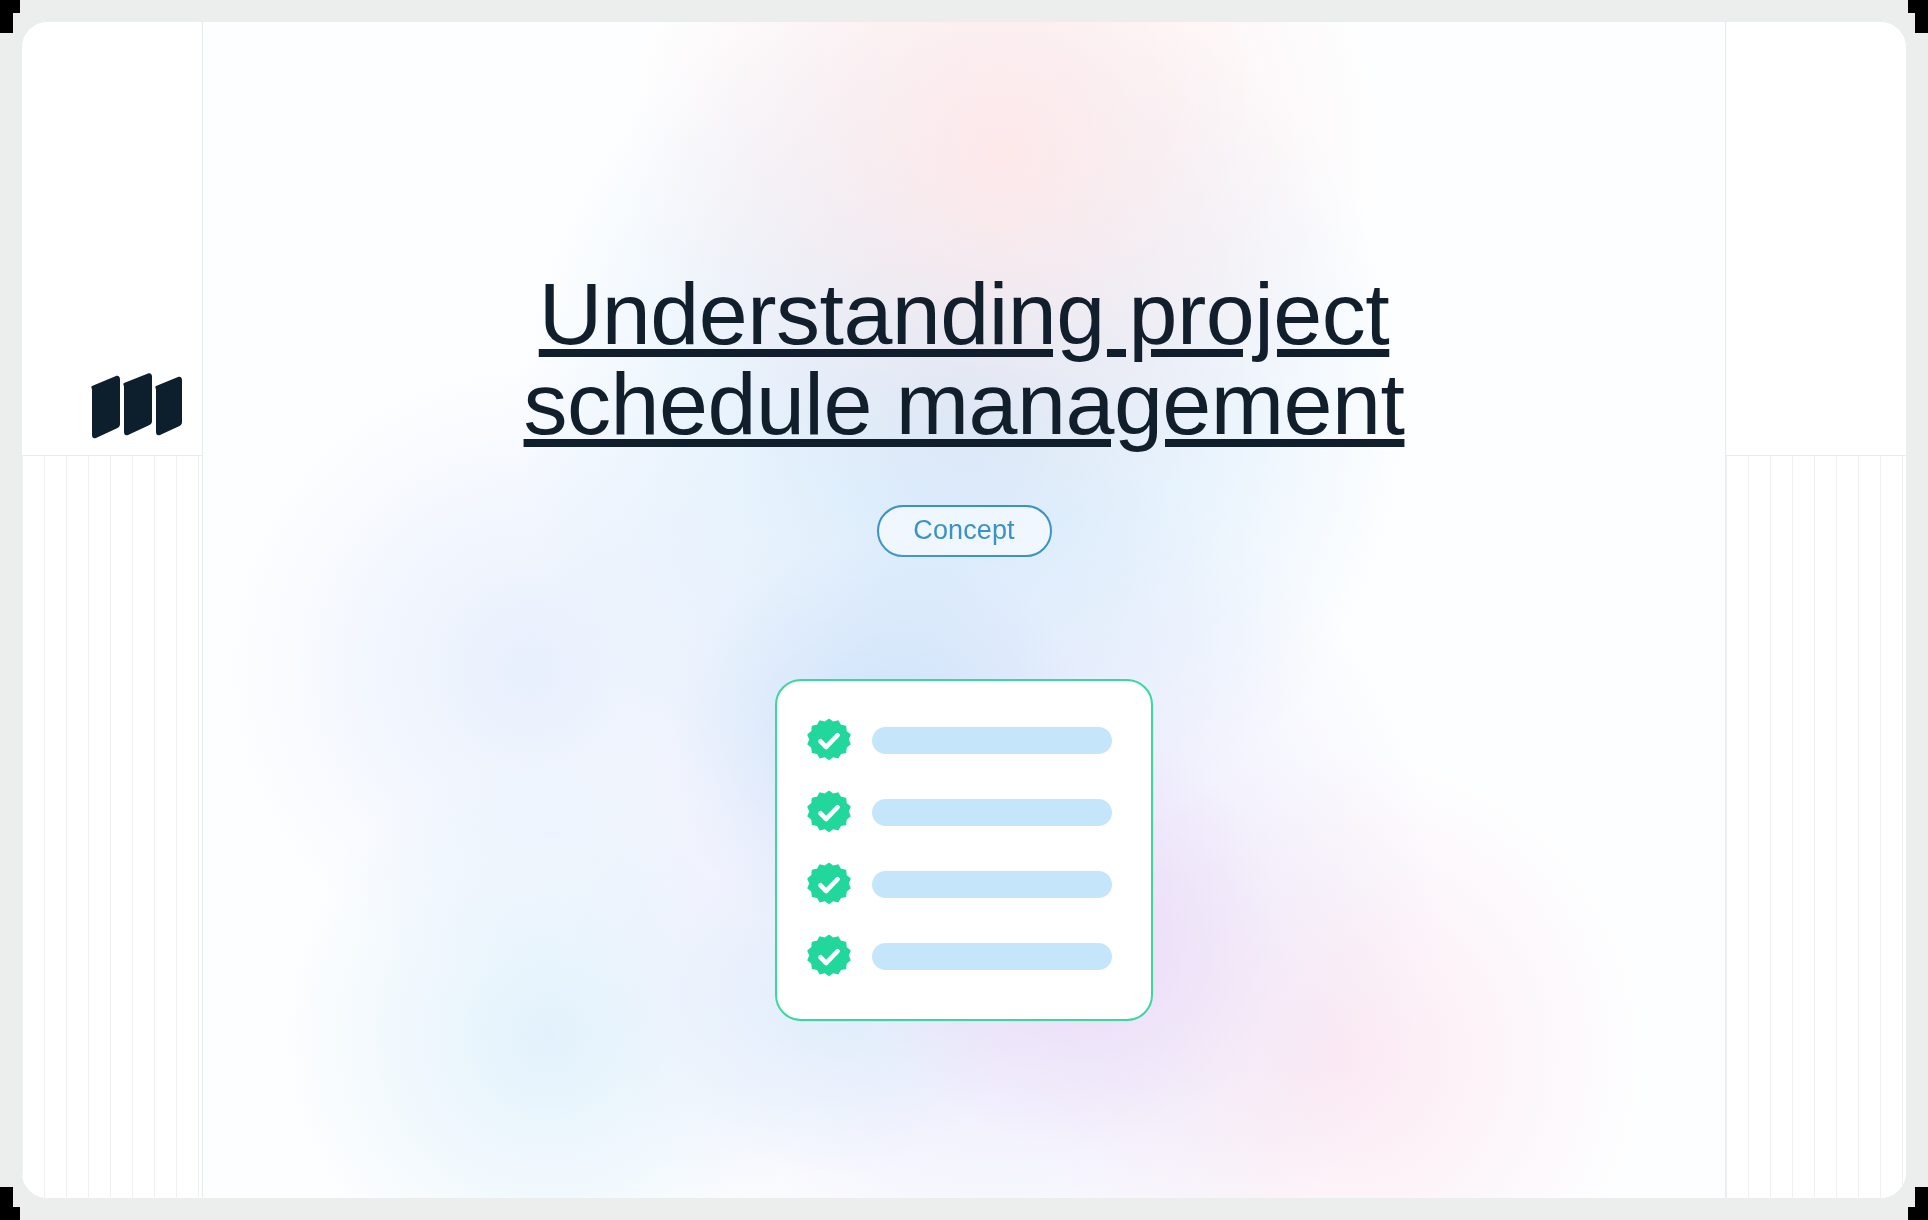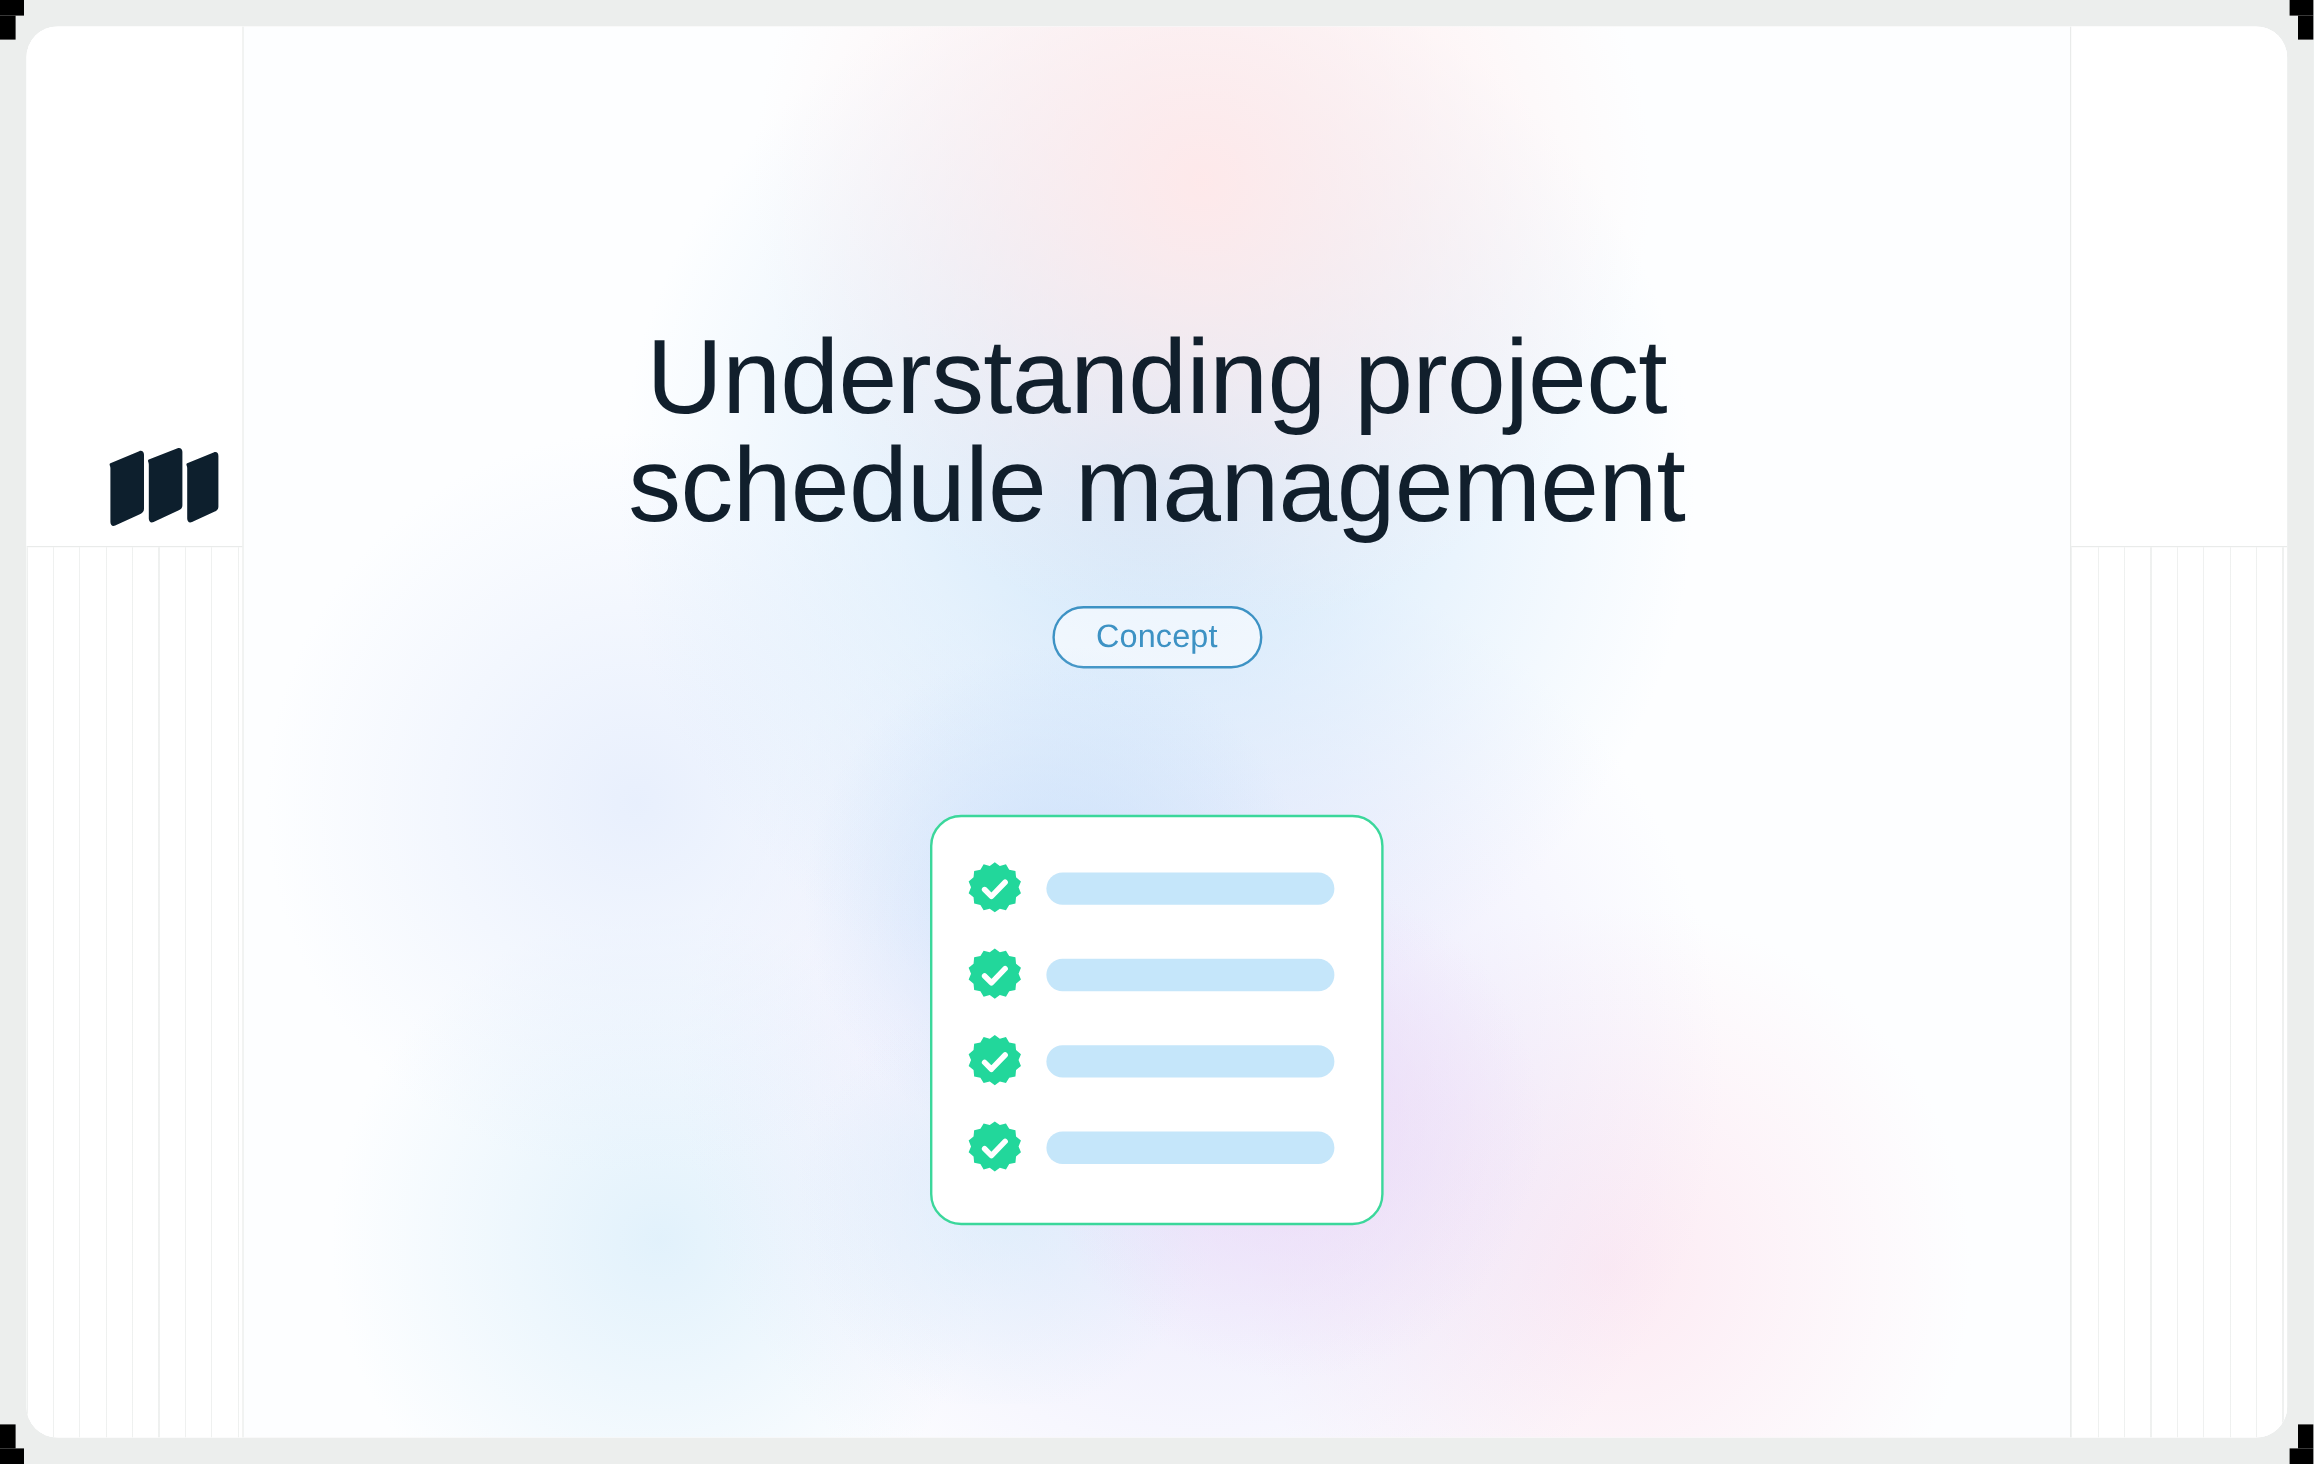--- a/index.html
+++ b/index.html
@@ -147,20 +147,21 @@
   .page-title {
     margin-top: 247px;
     width: 1010px;
     text-align: center;
     font-family: "Liberation Sans", sans-serif;
     font-size: 88px;
     line-height: 1.02;
     font-weight: 400;
     letter-spacing: -0.5px;
     color: #111f2c;
+    text-decoration: underline;
   }
 
   .badge-row {
     margin-top: 56px;
   }
 
   .concept-badge {
     display: inline-flex;
     align-items: center;
     justify-content: center;

